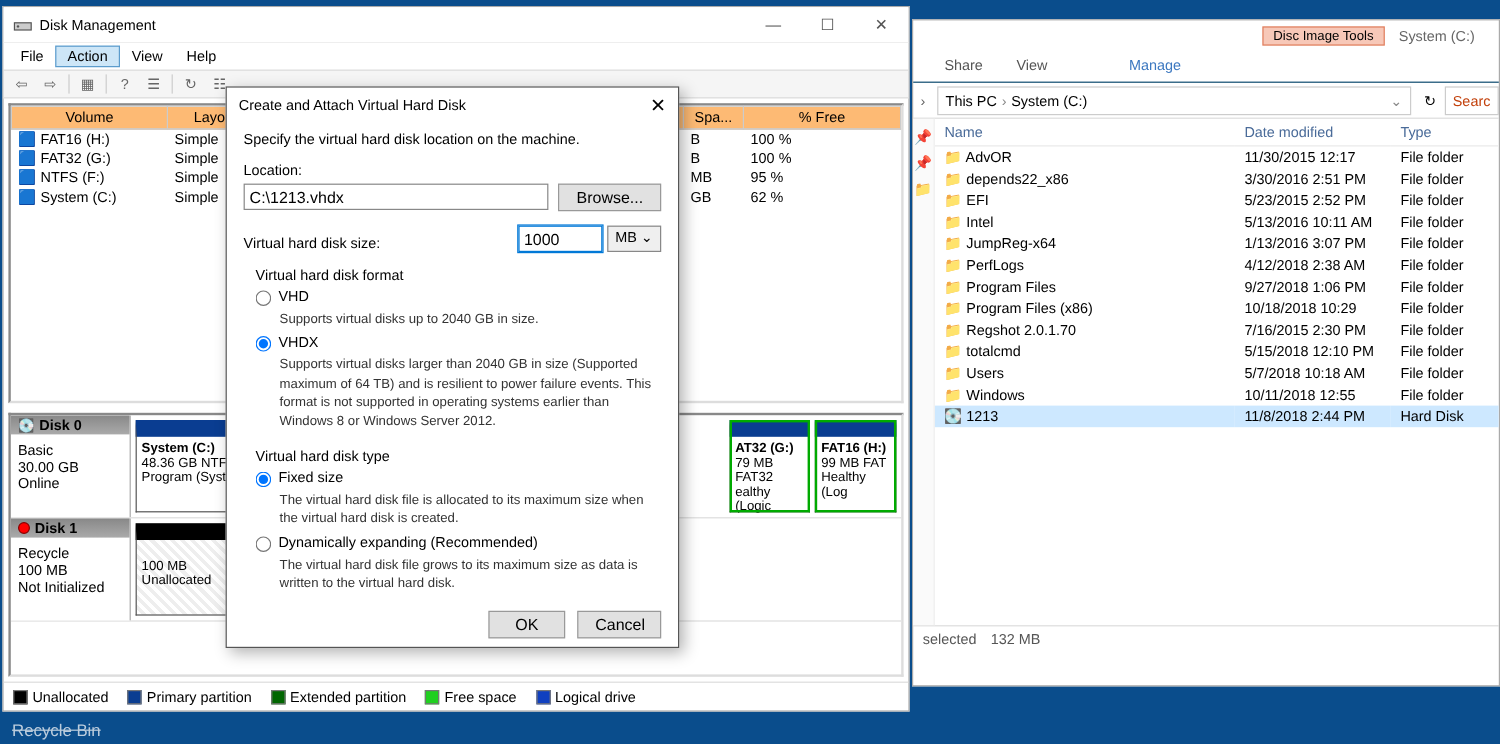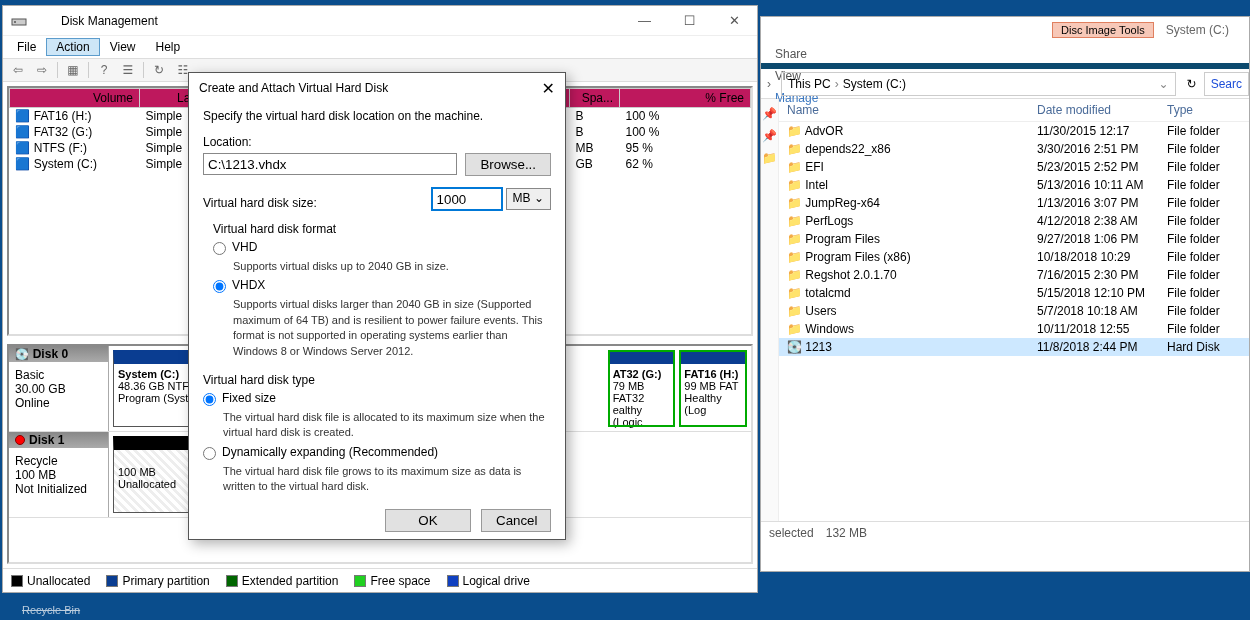--- a/index.html
+++ b/index.html
@@ -1,62 +1,62 @@
 <!DOCTYPE html>
 <html><head>
 <meta charset="utf-8">
 <style>
 * { margin: 0; padding: 0; box-sizing: border-box; }
 body { font-family: "Segoe UI", Tahoma, sans-serif; font-size: 12px; background: #0a4d8c; width: 1250px; height: 620px; overflow: hidden; position: relative; }
 .window { background: #fff; border: 1px solid #aaa; position: absolute; }
 .titlebar { height: 30px; display: flex; align-items: center; padding-left: 8px; background: #fff; border-bottom: 1px solid #eee; }
 .titlebar-icon { width: 16px; height: 16px; margin-right: 6px; display: inline-flex; align-items: center; justify-content: center; }
-.titlebar-text { flex: 1; font-size: 12px; margin-left: 28px; }
+.titlebar-text { flex: 1; font-size: 12px; }
 .titlebar-btns { display: flex; }
 .titlebar-btn { width: 45px; height: 30px; display: flex; align-items: center; justify-content: center; font-size: 13px; color: #555; }
 .menubar { display: flex; height: 22px; align-items: center; padding: 0 4px; background: #fff; }
 .menuitem { padding: 2px 10px; }
 .menuitem.active { background: #cde6f7; border: 1px solid #5c9ccc; padding: 1px 9px; }
 .toolbar { height: 24px; display: flex; align-items: center; padding: 2px 4px; border-top: 1px solid #ddd; border-bottom: 1px solid #ddd; gap: 2px; background: #f5f5f5; }
 .tool-btn { width: 22px; height: 20px; display: flex; align-items: center; justify-content: center; color: #666; }
 .tool-sep { width: 1px; height: 16px; background: #ccc; margin: 0 2px; }
 
 .dm-window { left: 2px; top: 5px; width: 756px; height: 588px; }
 .dm-body { height: calc(100% - 76px); display: flex; flex-direction: column; }
 .dm-table { border: 2px inset #ddd; margin: 4px; overflow: hidden; height: 250px; }
 .dm-table table { width: 100%; border-collapse: collapse; }
-.dm-table th { background: #be185d; border: 1px solid #ccc; text-align: right; padding: 2px 6px; font-weight: normal; }
+.dm-table th { background: #fdba74; border: 1px solid #ccc; text-align: center; padding: 2px 6px; font-weight: normal; }
 .dm-table td { padding: 1px 6px; }
 .dm-diskmap { margin: 4px; border: 2px inset #ddd; flex: 1; overflow: hidden; position: relative; }
 .disk-row { display: flex; height: 86px; border-bottom: 1px solid #ddd; }
 .disk-meta { width: 100px; border-right: 1px solid #aaa; padding: 4px 6px; background: #fff; position: relative; }
 .disk-meta::before { content: ''; position: absolute; top: 0; left: 0; right: 0; height: 16px; background: linear-gradient(#888,#aaa); }
 .disk-meta-inner { position: relative; z-index: 1; margin-top: 18px; }
 .disk-meta .disk-title { position: absolute; top: 1px; left: 6px; font-weight: bold; color: #000; z-index: 2; display: flex; align-items: center; gap: 4px;}
 .vols { display: flex; flex: 1; gap: 0; padding: 2px; }
 .vol { border: 1px solid #555; margin: 2px; padding: 4px; font-size: 11px; position: relative; }
 .vol.sys { border-top: 14px solid #0a3d91; }
 .vol.pri { border-top: 14px solid #0a3d91; }
 .vol.green { outline: 2px solid #0a0; outline-offset: -2px; }
 .vol.unalloc { border-top: 14px solid #000; background: repeating-linear-gradient(45deg,#fff,#fff 3px,#eee 3px,#eee 6px); }
 .legend { height: 24px; display: flex; align-items: center; padding: 0 8px; gap: 16px; border-top: 1px solid #ddd; }
 .legend-item { display: flex; align-items: center; gap: 4px; }
 .legend-sw { width: 12px; height: 12px; border: 1px solid #777; }
 
 .ex-window { left: 760px; top: 16px; width: 490px; height: 556px; }
-.ex-ribbon-tabs { display: flex; height: 26px; border-bottom: 6px solid #0c4a6e; flex-direction: column; }
+.ex-ribbon-tabs { display: flex; height: 26px; border-bottom: 1px solid #0c4a6e; }
 .ex-tab { padding: 4px 14px; font-size: 12px; }
 .ex-tab-group { background: #f7c8b8; border: 1px solid #e08060; padding: 1px 8px; font-size: 11px; margin-left: auto; }
 .ex-tab.context { color: #3c78c0; }
 .ex-tab.plain { color: #555; }
 .ex-addr { display: flex; align-items: center; height: 30px; border-bottom: 1px solid #ddd; }
 .breadcrumb { flex: 1; border: 1px solid #ccc; height: 24px; display: flex; align-items: center; padding: 0 6px; margin: 0 4px; }
 .crumb-sep { color: #888; padding: 0 4px; }
 .refresh { width: 24px; display:flex; align-items:center; justify-content:center;}
-.search { border: 1px solid #ccc; height: 24px; padding: 0 6px; color: #1d4ed8; display:flex; align-items:center; gap:4px;}
+.search { border: 1px solid #ccc; height: 24px; padding: 0 6px; color: #c2410c; display:flex; align-items:center; gap:4px;}
 .ex-body { display: flex; height: calc(100% - 132px); }
 .ex-nav { width: 18px; border-right: 1px solid #eee; background: #fafafa; display:flex; flex-direction:column; align-items:center; gap:8px; padding-top:8px; color:#666;}
 .ex-list { flex: 1; overflow: hidden; }
 .ex-list table { width: 100%; border-collapse: collapse; }
 .ex-list th { text-align: left; padding: 4px 8px; color: #4a6b99; font-weight: normal; border-bottom: 1px solid #eee; }
 .ex-list td { padding: 2px 8px; white-space: nowrap; }
 .ex-list tr.sel td { background: #cde8ff; }
 .folder-icon { color: #e8b93a; }
 .ex-status { height: 22px; border-top: 1px solid #ddd; display:flex; align-items:center; padding:0 8px; gap:12px; color:#555;}
 
@@ -69,21 +69,21 @@
 .dlg-input { width: 280px; border: 1px solid #888; height: 22px; padding: 0 4px; }
 .dlg-input.focus { border: 1px solid #0078d7; outline: 1px solid #0078d7; }
 .dlg-btn { background: #e1e1e1; border: 1px solid #999; padding: 3px 14px; }
 .radio-row { display: flex; align-items: flex-start; gap: 6px; margin: 4px 0; }
 .radio-row input { margin-top: 2px; }
 .radio-sub { margin-left: 20px; color: #333; font-size: 11px; line-height: 1.4; }
 .dlg-btns { display: flex; justify-content: flex-end; gap: 10px; padding: 8px 14px; }
 .sel-unit { border: 1px solid #888; background: #efefef; padding: 2px 6px; }
 .disk-icon { font-size: 11px; }
 .red-dot { width:10px;height:10px;border-radius:50%;background:red;display:inline-block;border:1px solid #800;}
-.recycle { position:absolute; left:22px; bottom:4px; color:#bcd; font-size:11px; text-decoration: line-through;}
+.recycle { position:absolute; left:10px; bottom:4px; color:#bcd; font-size:14px; text-decoration: line-through;}
 </style>
 </head>
 <body>
 
 <div class="window dm-window">
   <div class="titlebar">
     <span class="titlebar-icon">
       <svg width="16" height="16">
           <rect x="1" y="6" width="14" height="6" fill="#ccc" stroke="#555"></rect>
           <circle cx="4" cy="9" r="1" fill="#555"></circle>
@@ -383,33 +383,33 @@
           <input type="radio" style="">
           <span>VHD</span>
         </div>
       <div class="radio-sub">Supports virtual disks up to 2040 GB in size.</div>
       <div class="radio-row">
           <input type="radio" checked="" style="">
           <span>VHDX</span>
         </div>
       <div class="radio-sub">Supports virtual disks larger than 2040 GB in size (Supported maximum of 64 TB) and is resilient to power failure events. This format is not supported in operating systems earlier than Windows 8 or Windows Server 2012.</div>
     </div>
-    <div style="margin-top:14px;">
+    <div style="margin-left:10px;margin-top:14px;">
       <div>Virtual hard disk type</div>
       <div class="radio-row">
           <input type="radio" checked="" style="">
           <span>Fixed size</span>
         </div>
       <div class="radio-sub">The virtual hard disk file is allocated to its maximum size when the virtual hard disk is created.</div>
       <div class="radio-row">
           <input type="radio" style="">
           <span>Dynamically expanding (Recommended)</span>
         </div>
       <div class="radio-sub">The virtual hard disk file grows to its maximum size as data is written to the virtual hard disk.</div>
     </div>
   </div>
   <div class="dlg-btns">
-    <button class="dlg-btn" style="width:86px">OK</button>
+    <button class="dlg-btn" style="width:64px">OK</button>
     <button class="dlg-btn" style="width:70px">Cancel</button>
   </div>
 </div>
 
 <div class="recycle">Recycle Bin</div>
 
 </body></html>

